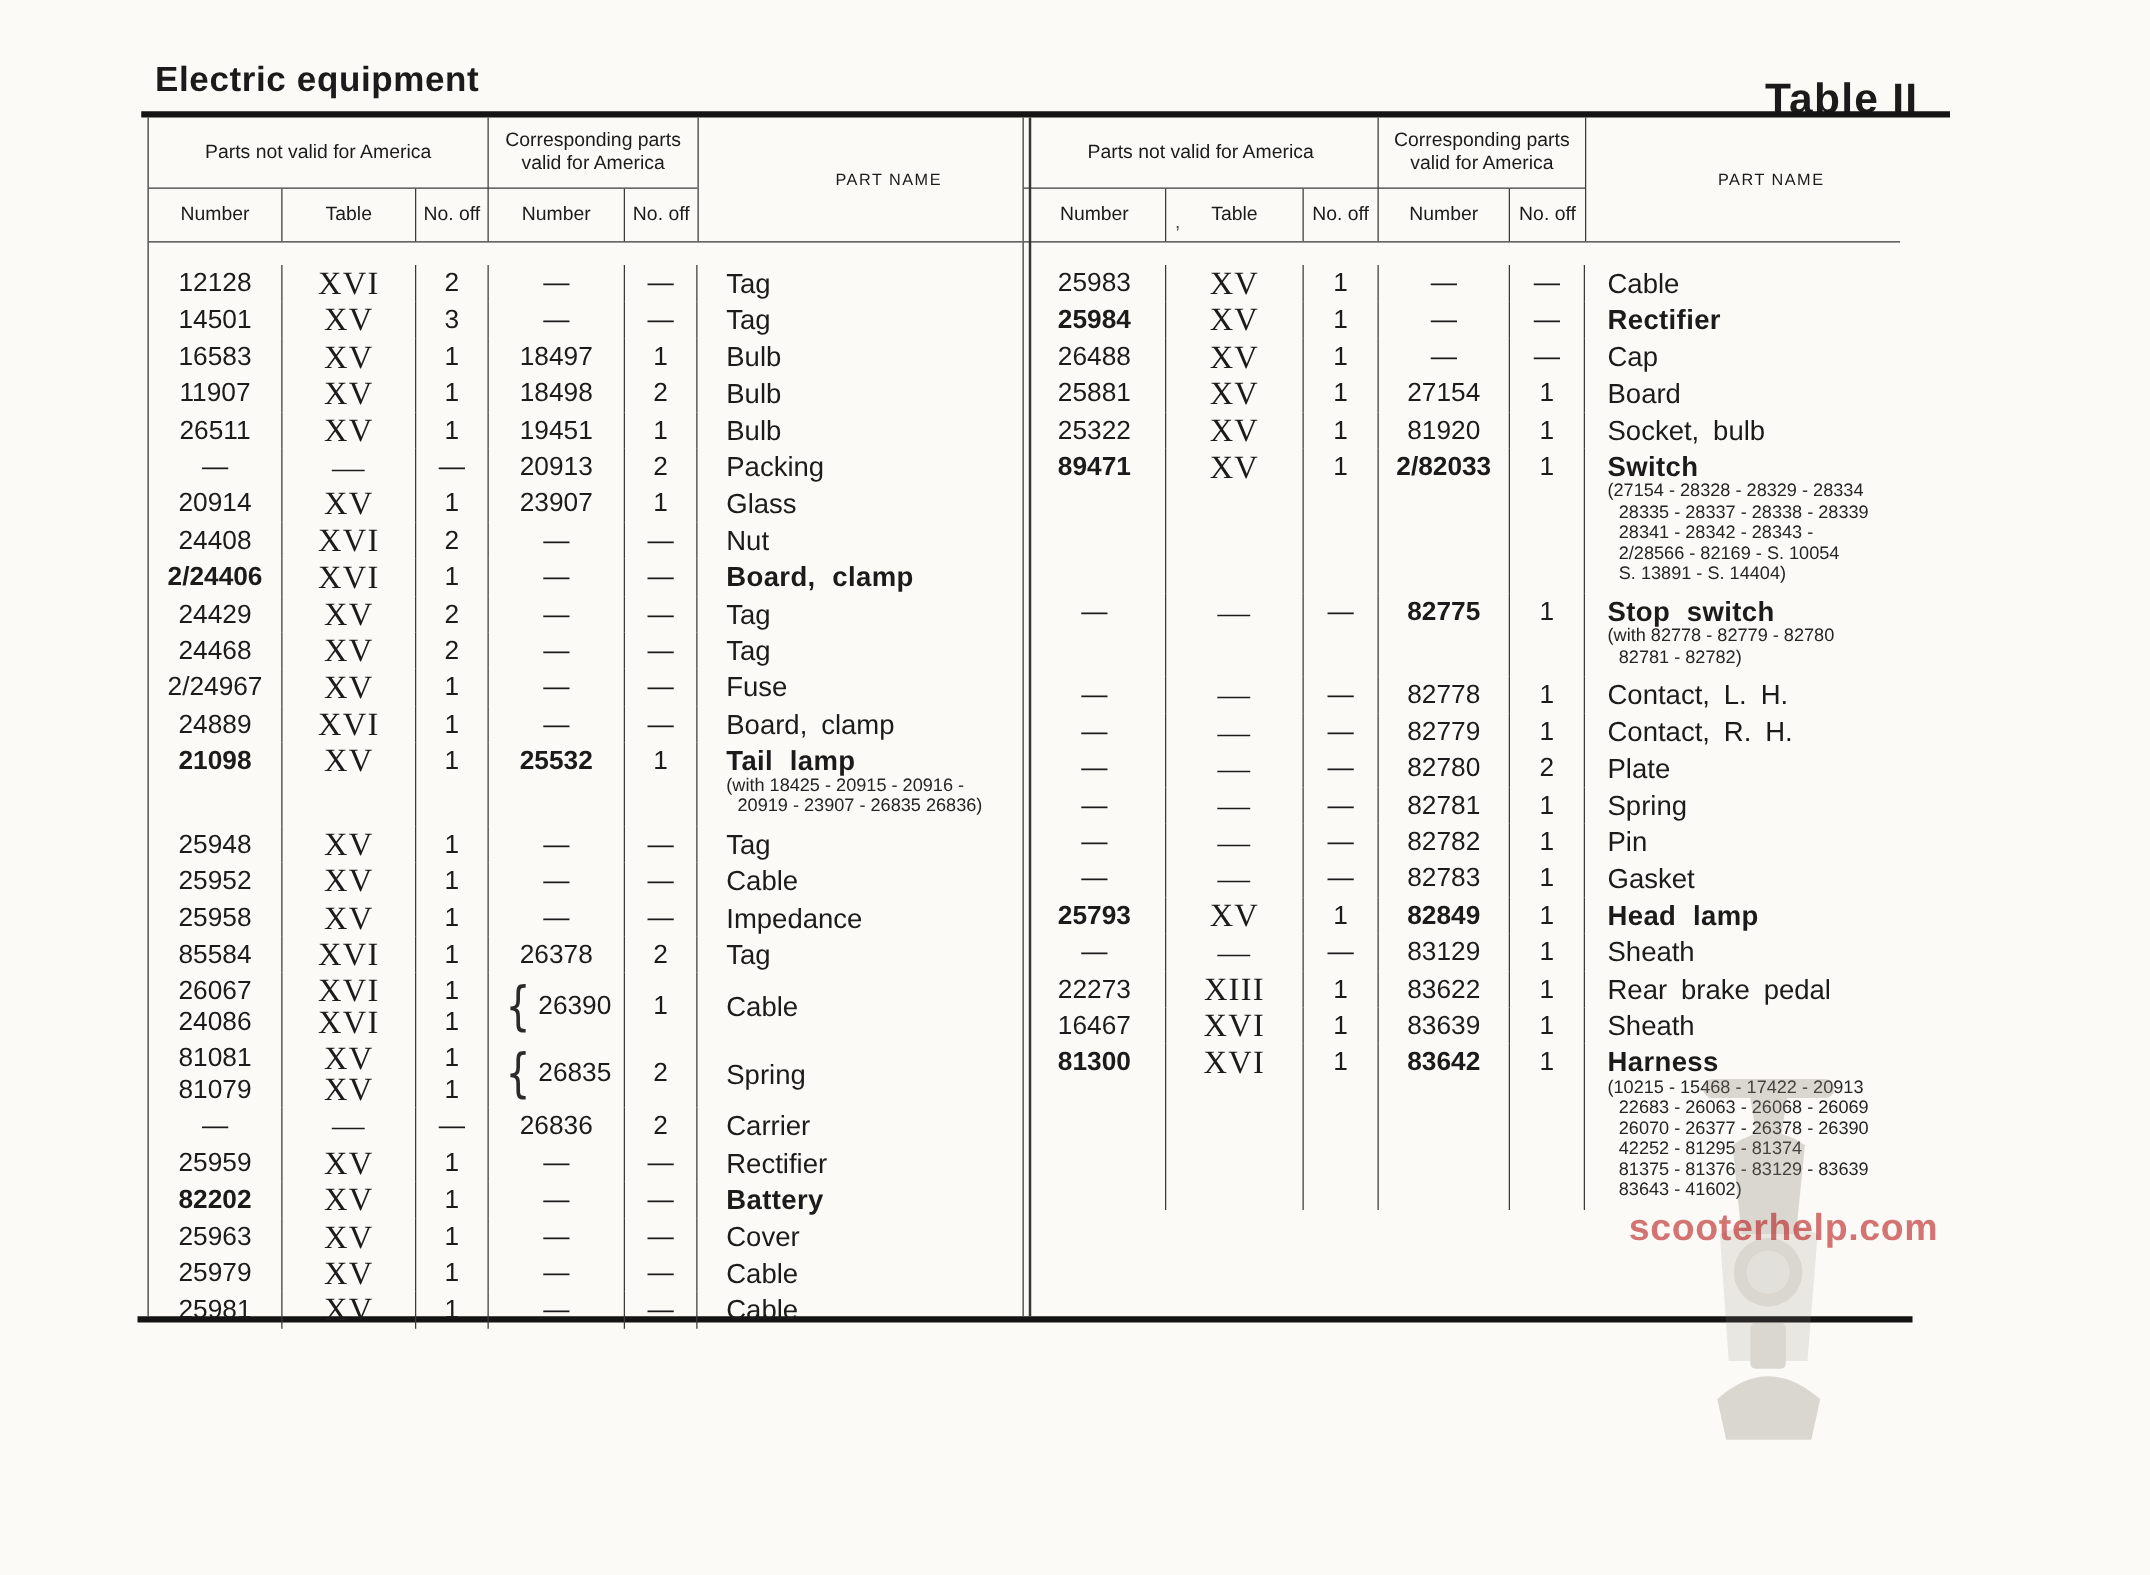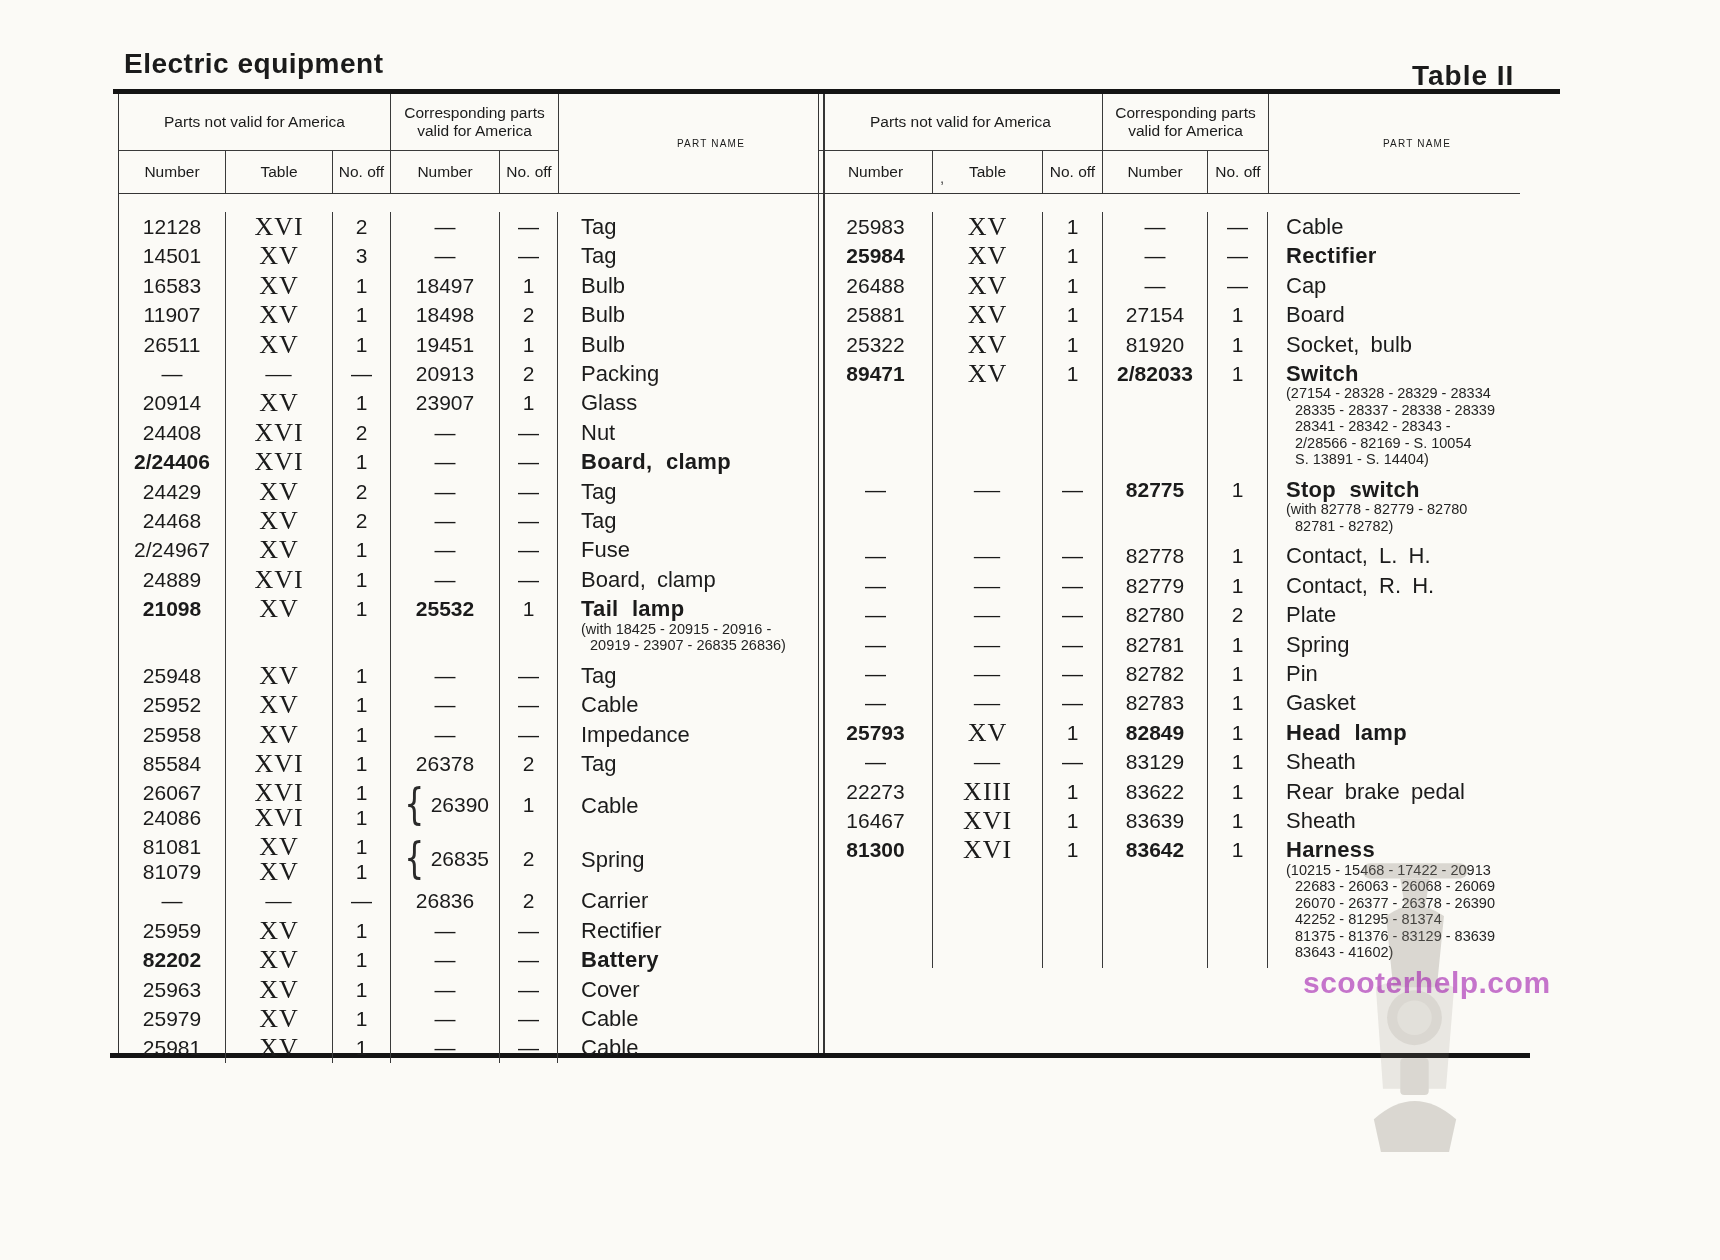--- a/index.html
+++ b/index.html
@@ -1,20 +1,20 @@
 <!DOCTYPE html>
 <html><head>
 <meta charset="utf-8">
 <style>
   html,body{margin:0;padding:0;background:#e8e6e0;}
   *{box-sizing:border-box;}
   .page{position:relative;width:1720px;height:1260px;background:#fbfaf6;
         font-family:"Liberation Sans",sans-serif;color:#1b1b1b;overflow:hidden;}
   .title{position:absolute;left:124px;top:48px;font-size:28px;font-weight:700;letter-spacing:.5px;}
-  .table-label{position:absolute;left:1412px;top:60px;font-size:28px;font-weight:700;letter-spacing:1px;}
+  .table-label{position:absolute;left:1412px;top:60px;font-size:34px;font-weight:700;letter-spacing:1px;}
   .rule-top{position:absolute;left:113px;top:89px;width:1447px;height:5px;background:#141414;}
   .rule-bottom{position:absolute;left:110px;top:1053px;width:1420px;height:5px;background:#141414;}
 
   .half{position:absolute;top:94px;height:959px;display:flex;flex-direction:column;}
   .half.left{left:118px;width:700px;border-left:1.5px solid #353535;}
   .half.right{left:818px;width:702px;border-left:1.5px solid #353535;}
   .half.right::before{content:"";position:absolute;left:4px;top:0;bottom:0;width:1.5px;background:#353535;}
 
   
   .thead{display:flex;border-bottom:1.5px solid #353535;height:100px;flex:none;}
@@ -25,21 +25,21 @@
          font-size:15.5px;line-height:18px;border-bottom:1.3px solid #3a3a3a;border-right:1.3px solid #3a3a3a;}
   .left .g1{width:272px;} .left .g2{width:167px;border-right:none;}
   .right .g1{width:284px;} .right .g2{width:165px;border-right:none;}
   .shead{display:flex;height:42px;}
   .scell{display:flex;align-items:center;justify-content:center;font-size:15.5px;
          border-right:1.3px solid #3a3a3a;position:relative;}
   .scell:last-child{border-right:none;}
   .left .s1{width:107px}.left .s2{width:107px}.left .s3{width:58px}.left .s4{width:109px}.left .s5{width:58px}
   .right .s1{width:114px}.right .s2{width:110px}.right .s3{width:60px}.right .s4{width:105px}.right .s5{width:60px}
   .stray{position:absolute;left:7px;top:18px;font-size:15px;color:#444;}
-  .pn-cell{flex:1;display:flex;align-items:center;justify-content:center;font-size:10px;
+  .pn-cell{flex:1;display:flex;align-items:center;justify-content:center;font-size:13px;
            letter-spacing:1.2px;border-left:1.3px solid #3a3a3a;padding-left:45px;}
 
   
   .rows{padding-top:18px;flex:1;display:flex;flex-direction:column;}
   .trow{display:flex;min-height:29.4px;}
   .c{flex:none;display:flex;align-items:flex-start;justify-content:center;font-size:21px;}
   .c1,.c2,.c3,.c4,.c5{border-right:1.3px solid #3a3a3a;}
   .left .c1{width:107px}.left .c2{width:107px}.left .c3{width:58px}.left .c4{width:109px}.left .c5{width:58px}.left .c6{width:261px}
   .right .c1{width:114px}.right .c2{width:110px}.right .c3{width:60px}.right .c4{width:105px}.right .c5{width:60px}.right .c6{width:253px}
   .v{line-height:29.4px;}
@@ -58,21 +58,21 @@
   .pairc{flex-direction:column;align-items:center;justify-content:center;}
   .pl{line-height:25px;}
   .pair .c4,.pair .c5{align-items:center;}
   .pair .c6{justify-content:center;}
   .brace{font-size:42px;font-weight:400;line-height:0;margin-right:3px;transform:scaleX(.75);
          font-family:"DejaVu Sans",sans-serif;color:#2a2a2a;align-self:center;}
   .pair .c4 .v,.pair .c5 .v{line-height:normal;}
 
   
   .watermark-text{position:absolute;left:1303px;top:966px;font-size:30px;font-weight:700;
-      color:#a21caf;opacity:.6;letter-spacing:.5px;z-index:6;pointer-events:none;}
+      color:#b91c1c;opacity:.6;letter-spacing:.5px;z-index:6;pointer-events:none;}
   .scooter-ghost{position:absolute;left:1356px;top:853px;width:118px;height:305px;opacity:.3;
       z-index:5;pointer-events:none;filter:blur(.6px);}
 </style>
 </head>
 <body>
 
 <div class="page">
 
   <div class="title">Electric equipment</div>
   <div class="table-label">Table II</div>

